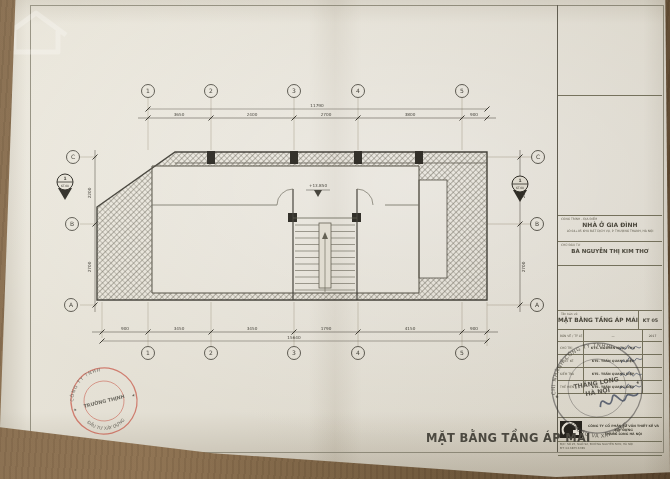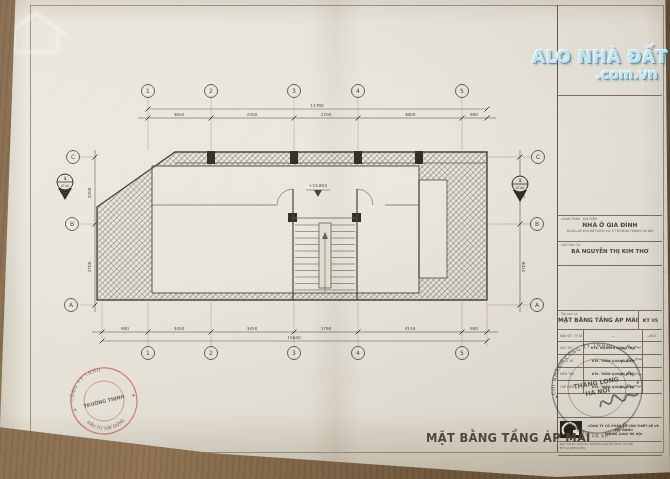--- a/index.html
+++ b/index.html
@@ -387,17 +387,13 @@
         <use href="#sigp" transform="translate(598,396) scale(1.9) rotate(-12)"></use>
       </g>
     </svg>
 
     <svg class="wm-house" width="72" height="50" viewBox="0 0 72 50">
       <path d="M6,29 L36,7 L66,29 M14,25 L14,46 L58,46 L58,25" fill="none" stroke="rgba(255,255,255,.55)" stroke-width="5" stroke-linejoin="round"></path>
     </svg>
   </div>
 
   <div class="tone"></div>
-  <div class="wm">
-    <div class="l1">ALO NHÀ ĐẤT</div>
-    <div class="l2">.com.vn</div>
-  </div>
 </div>
 
 </body></html>

